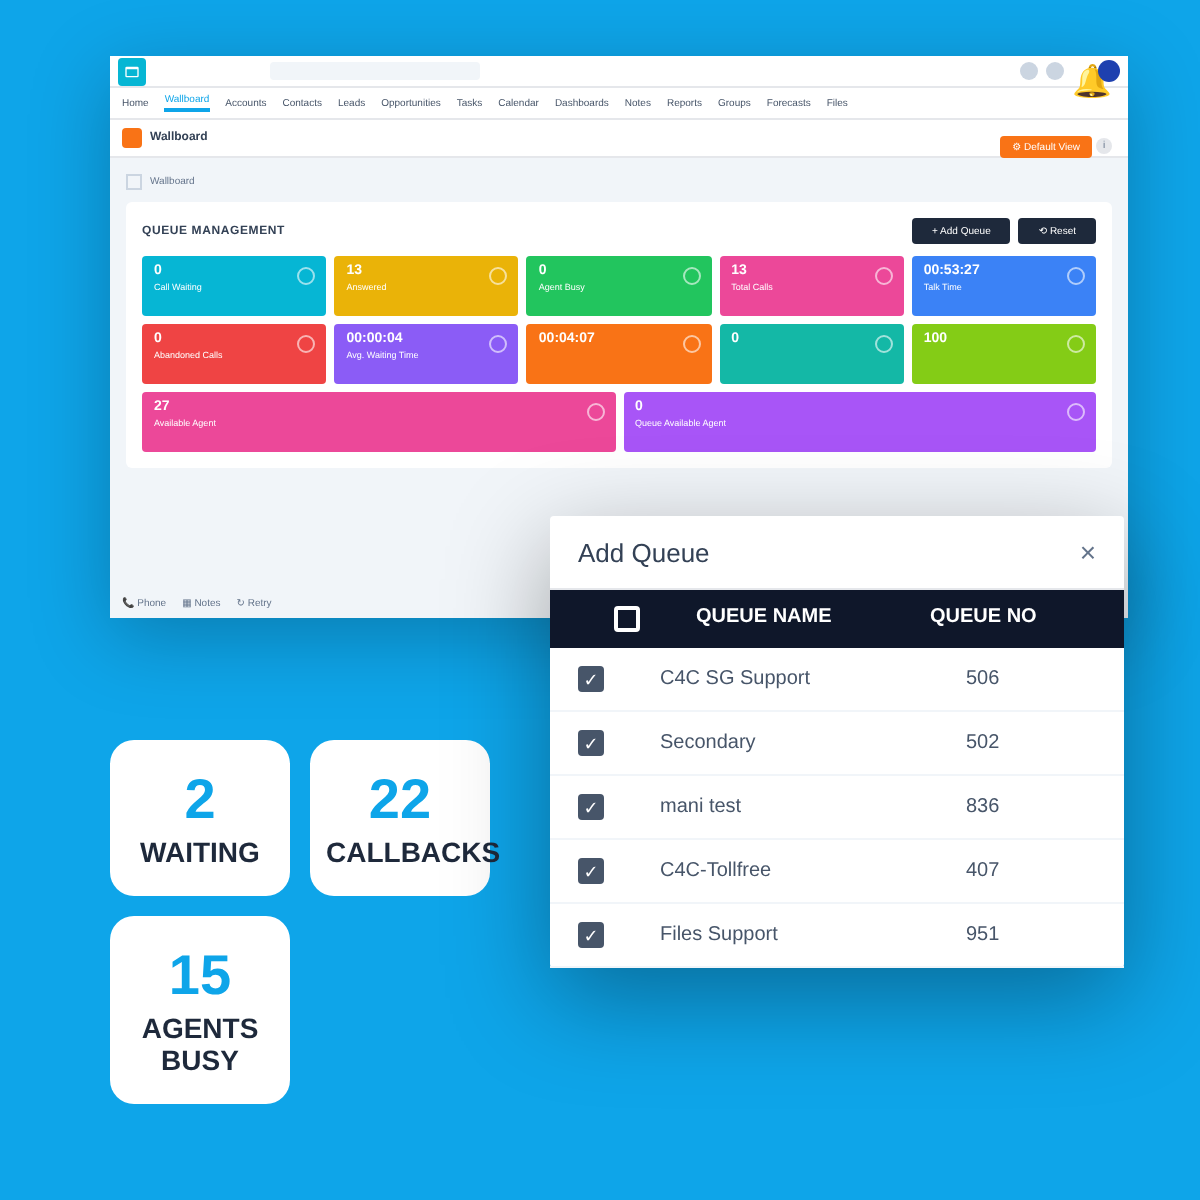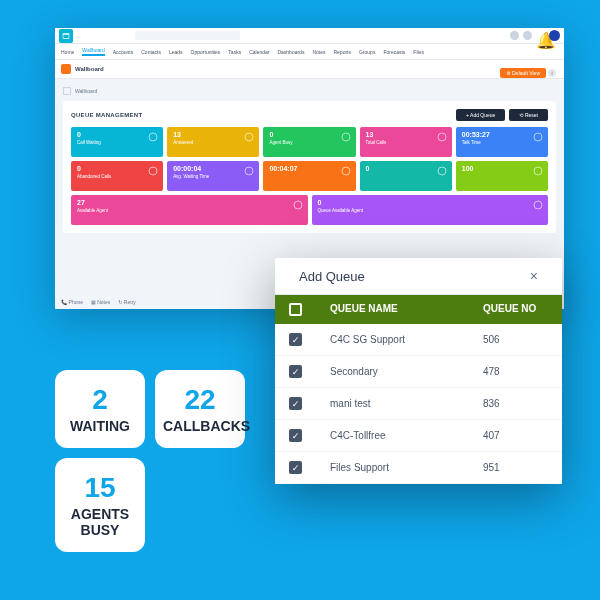--- a/index.html
+++ b/index.html
@@ -38,24 +38,24 @@
 .c-rd{background:#ef4444}.c-pu{background:#8b5cf6}.c-or{background:#f97316}.c-tl{background:#14b8a6}.c-lm{background:#84cc16}
 .c-dp{background:#a855f7}
 .foot{position:absolute;bottom:3px;left:6px;display:flex;gap:8px;font-size:5px;color:#64748b}
 
 .stats{position:absolute;left:55px;top:370px;display:grid;grid-template-columns:90px 90px;gap:10px}
 .stat{background:#fff;border-radius:12px;padding:14px 8px;text-align:center}
 .stat .num{font-size:28px;font-weight:600;color:#0ea5e9}
 .stat .lab{font-size:14px;font-weight:700;color:#1e293b;margin-top:2px}
 
 .modal{position:absolute;left:275px;top:258px;width:287px;background:#fff;box-shadow:0 15px 50px rgba(0,0,0,.35);border-radius:2px}
-.modal-head{display:flex;align-items:flex-end;justify-content:space-between;padding:10px 24px;border-bottom:1px solid #e5e7eb}
+.modal-head{display:flex;align-items:flex-end;justify-content:space-between;padding:10px 14px;border-bottom:1px solid #e5e7eb}
 .modal-title{font-size:13px;color:#334155}
 .modal-x{font-size:14px;color:#64748b;cursor:pointer}
-.modal-th{background:#4d7c0f;color:#fff;display:flex;padding:8px 14px;font-size:10px;font-weight:700}
+.modal-th{background:#0f172a;color:#fff;display:flex;padding:8px 32px;font-size:10px;font-weight:700}
 .modal-th .cb{width:13px;height:13px;border:2px solid #fff;border-radius:2px;margin-right:28px}
 .modal-th .c1{flex:1}
 .modal-th .c2{width:65px}
 .modal-row{display:flex;align-items:center;padding:9px 14px;font-size:10px;color:#475569;border-bottom:1px solid #f1f5f9}
 .modal-row .chk{width:13px;height:13px;background:#475569;border-radius:2px;margin-right:28px;display:flex;align-items:center;justify-content:center}
 .modal-row .chk::after{content:"✓";color:#fff;font-size:9px}
 .modal-row .c1{flex:1}
 .modal-row .c2{width:65px}
 </style>
 </head>
@@ -233,21 +233,21 @@
   </div>
   <div id="mrows">
       <div class="modal-row">
         <div class="chk"></div>
         <div class="c1">C4C SG Support</div>
         <div class="c2">506</div>
       </div>
       <div class="modal-row">
         <div class="chk"></div>
         <div class="c1">Secondary</div>
-        <div class="c2">478</div>
+        <div class="c2">502</div>
       </div>
       <div class="modal-row">
         <div class="chk"></div>
         <div class="c1">mani test</div>
         <div class="c2">836</div>
       </div>
       <div class="modal-row">
         <div class="chk"></div>
         <div class="c1">C4C-Tollfree</div>
         <div class="c2">407</div>

